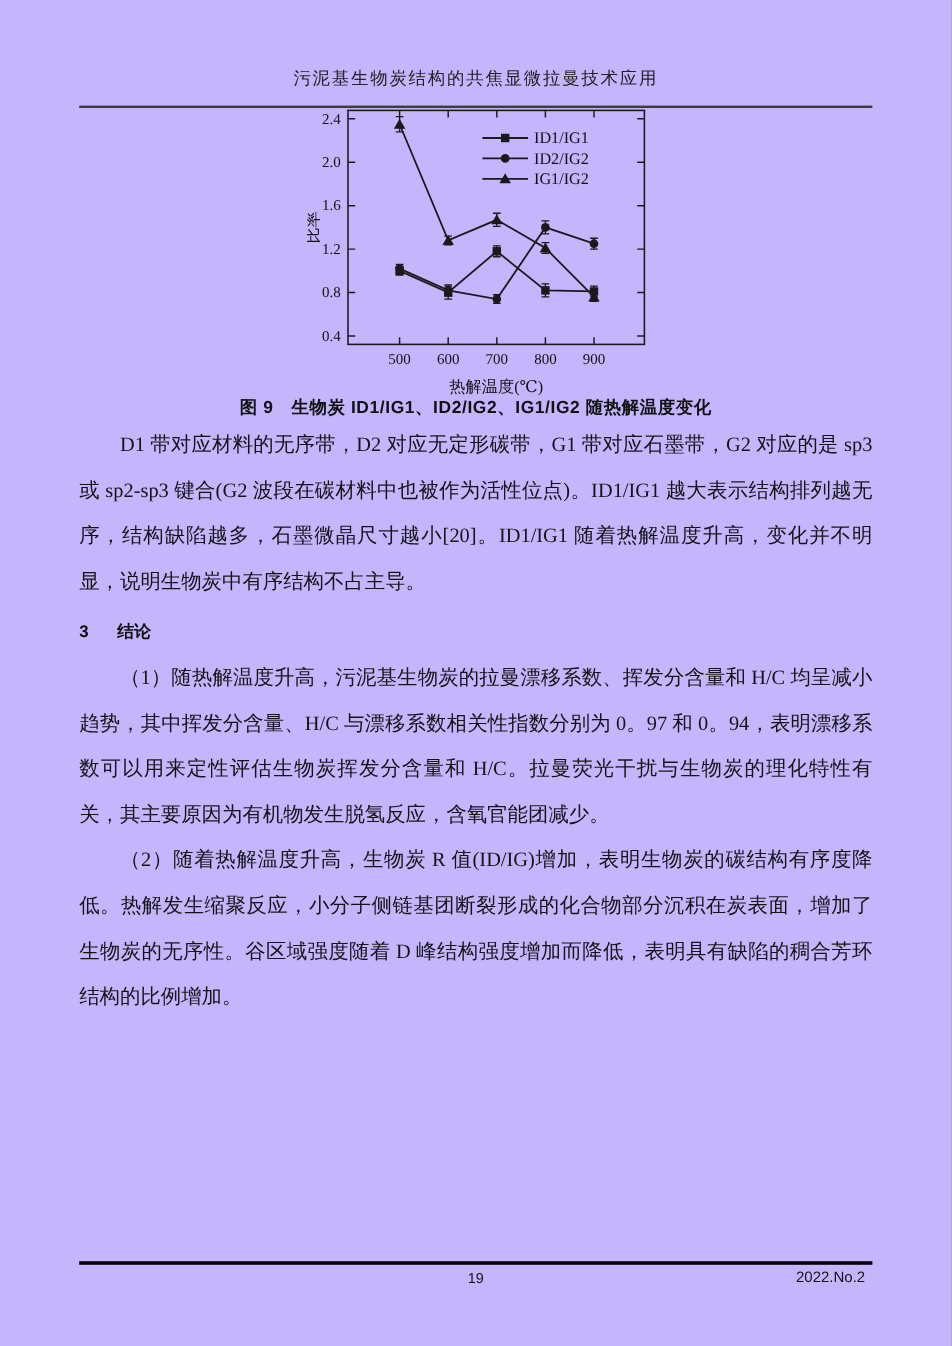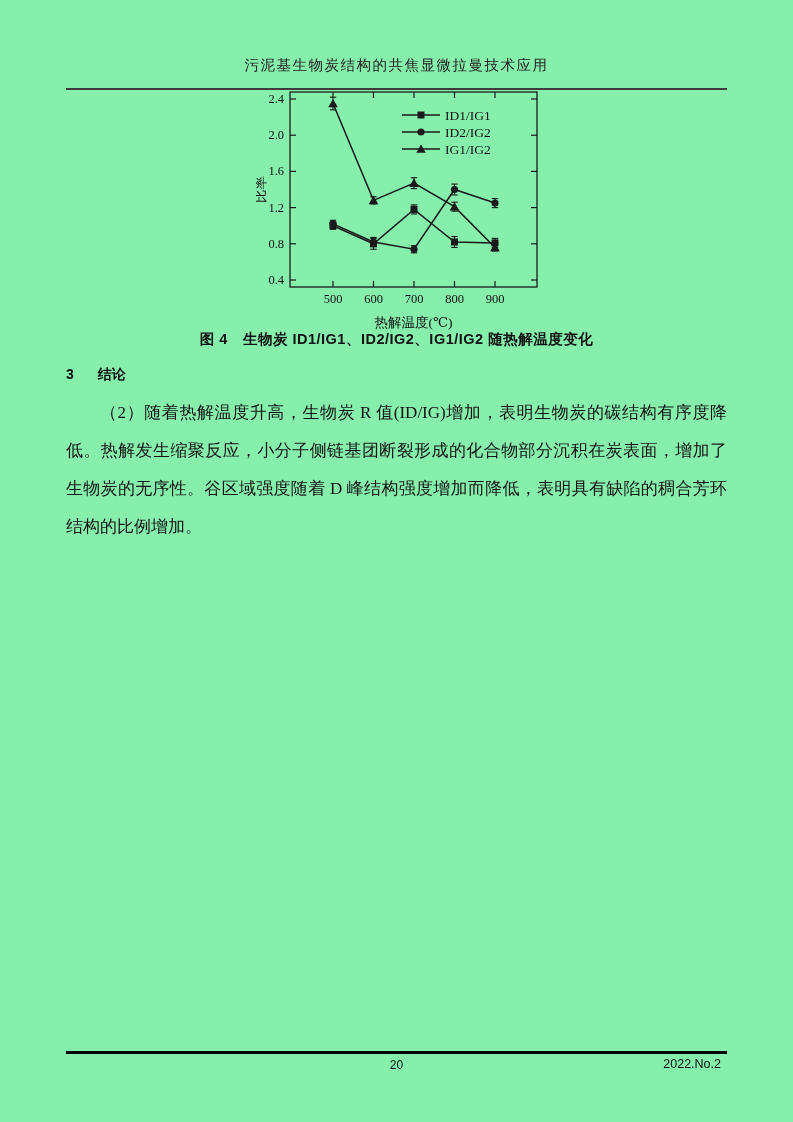--- a/index.html
+++ b/index.html
@@ -1,17 +1,17 @@
 <!DOCTYPE html>
 <html><head>
 <meta charset="utf-8">
 <style>
   html,body{margin:0;padding:0;background:#9a9a9a;}
   .page{
-    width:793px;height:1122px;position:relative;background:#86efac;
+    width:793px;height:1122px;position:relative;background:#c4b5fd;
     margin:0 auto;color:#1a1a1a;overflow:hidden;
     font-family:"Liberation Serif","DejaVu Serif",serif;
   }
   .running-head{
     position:absolute;top:56px;left:0;width:100%;text-align:center;
     font-size:14.5px;letter-spacing:1.5px;color:#222;
   }
   .header-rule{
     position:absolute;top:88px;left:66px;width:661px;height:2px;background:#3c3c3c;
   }
@@ -171,25 +171,27 @@
             <line x1="235.8" y1="154.79999999999998" x2="242.2" y2="154.79999999999998" stroke="#1a1a1a" stroke-width="1.1"></line>
             <line x1="235.8" y1="162.04" x2="242.2" y2="162.04" stroke="#1a1a1a" stroke-width="1.1"></line>
             <path d="M239 153.82 L243.8 162.22 L234.2 162.22 Z" fill="#1a1a1a"></path>
             <g>
               <line x1="146" y1="60" x2="184" y2="60" stroke="#1a1a1a" stroke-width="1.5"></line>
               <path d="M165 55.4 L169.8 63.8 L160.2 63.8 Z" fill="#1a1a1a"></path>
               <text x="189" y="64.5" font-size="13.5">IG1/IG2</text>
             </g>
           </g>
         </svg></div>
-    <figcaption class="figure-caption">图 4　生物炭 ID1/IG1、ID2/IG2、IG1/IG2 随热解温度变化</figcaption>
+    <figcaption class="figure-caption">图 9　生物炭 ID1/IG1、ID2/IG2、IG1/IG2 随热解温度变化</figcaption>
   </figure>
 
   <div class="main">
+    <p class="indent">D1 带对应材料的无序带，D2 对应无定形碳带，G1 带对应石墨带，G2 对应的是 sp3 或 sp2-sp3 键合(G2 波段在碳材料中也被作为活性位点)。ID1/IG1 越大表示结构排列越无序，结构缺陷越多，石墨微晶尺寸越小[20]。ID1/IG1 随着热解温度升高，变化并不明显，说明生物炭中有序结构不占主导。</p>
     <h2 class="section-heading"><span class="num">3</span><span>结论</span></h2>
+    <p class="indent">（1）随热解温度升高，污泥基生物炭的拉曼漂移系数、挥发分含量和 H/C 均呈减小趋势，其中挥发分含量、H/C 与漂移系数相关性指数分别为 0。97 和 0。94，表明漂移系数可以用来定性评估生物炭挥发分含量和 H/C。拉曼荧光干扰与生物炭的理化特性有关，其主要原因为有机物发生脱氢反应，含氧官能团减少。</p>
     <p class="indent">（2）随着热解温度升高，生物炭 R 值(ID/IG)增加，表明生物炭的碳结构有序度降低。热解发生缩聚反应，小分子侧链基团断裂形成的化合物部分沉积在炭表面，增加了生物炭的无序性。谷区域强度随着 D 峰结构强度增加而降低，表明具有缺陷的稠合芳环结构的比例增加。</p>
   </div>
 
   <div class="footer-rule"></div>
-  <div class="page-number">20</div>
+  <div class="page-number">19</div>
   <div class="issue-label">2022.No.2</div>
 
 </div>
 
 </body></html>

